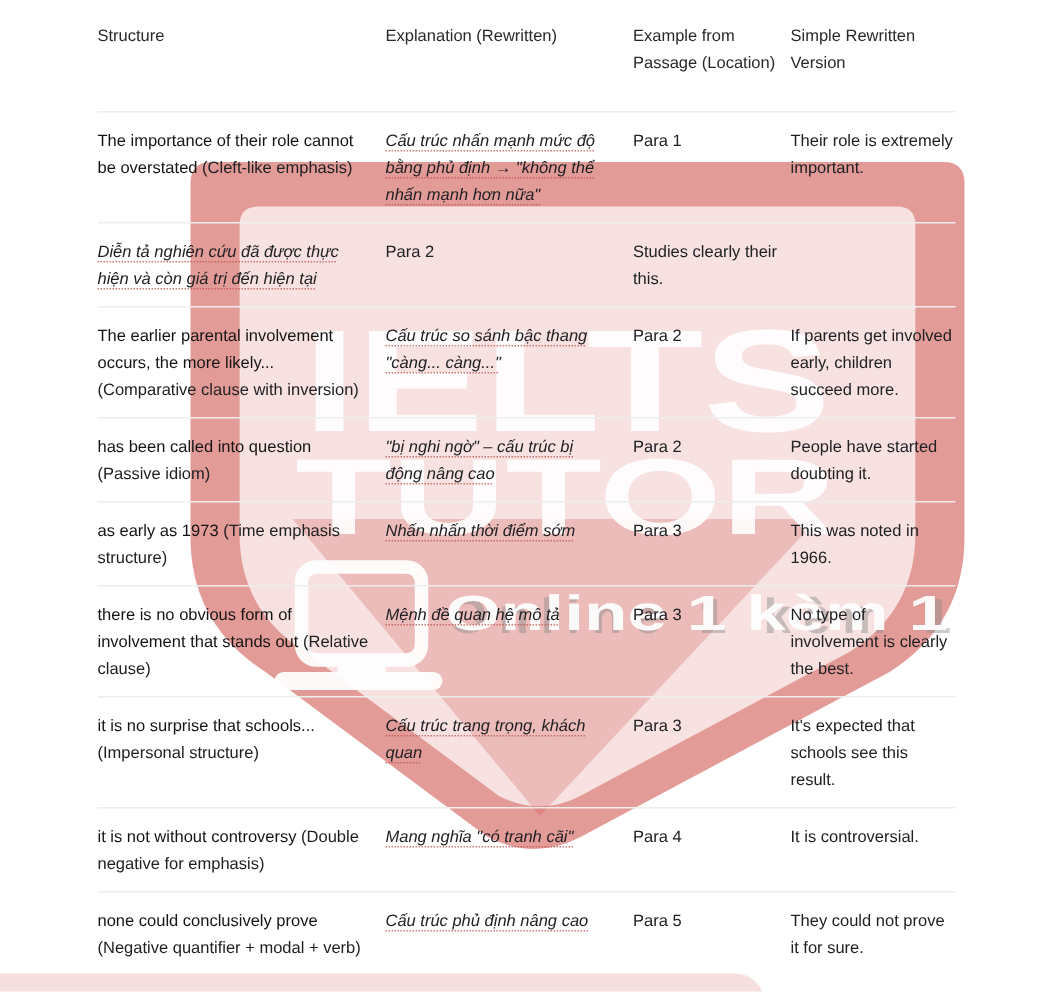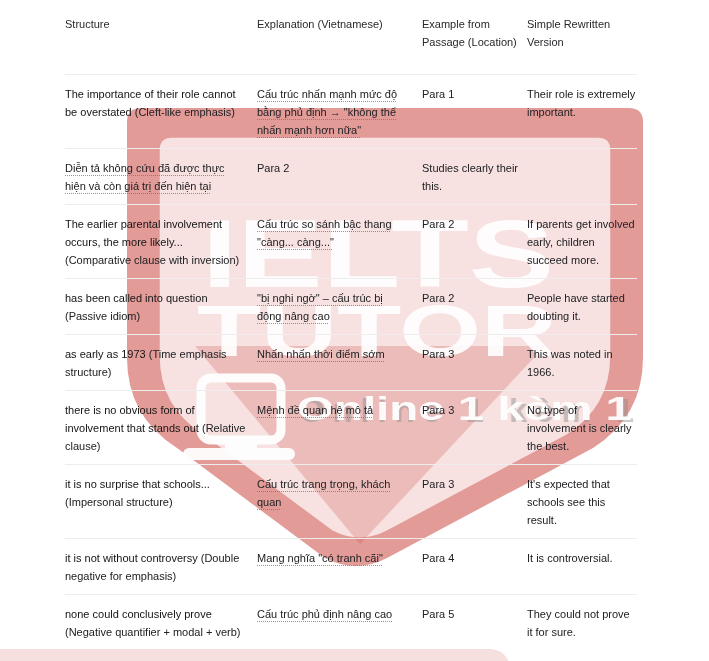--- a/index.html
+++ b/index.html
@@ -31,20 +31,21 @@
   .col-example{padding-right:10px;}
   .col-rewritten{padding-right:0;}
   .b{font-weight:normal;color:#141414;}
   .n{font-weight:normal;color:#202124;}
   .viet{
     text-decoration:underline;
     text-decoration-style:dotted;
     text-decoration-color:rgba(192,80,77,0.75);
     text-decoration-thickness:1px;
     text-underline-offset:3px;
+    font-style:italic;
   }
 </style>
 </head>
 <body>
 
 <div class="page">
 
   <div class="wm">
     <svg width="520" height="465" viewBox="0 0 520 465" xmlns="http://www.w3.org/2000/svg">
 
@@ -68,37 +69,37 @@
       <text x="174" y="316" textLength="335" lengthAdjust="spacingAndGhlyphs" font-family="Liberation Sans, sans-serif" font-size="33" font-weight="bold" fill="rgba(140,140,140,0.45)">Online 1 kèm 1</text>
       <text x="172" y="314" textLength="335" lengthAdjust="spacingAndGlyphs" font-family="Liberation Sans, sans-serif" font-size="33" font-weight="bold" fill="#ffffff" opacity="0.95">Online 1 kèm 1</text>
     </svg>
   </div>
 
   <div class="wm-strip"></div>
 
   <div class="tableWrap">
     <div class="thead">
       <div class="cell col-structure">Structure</div>
-      <div class="cell col-explanation">Explanation (Vietnamese)</div>
+      <div class="cell col-explanation">Explanation (Rewritten)</div>
       <div class="cell col-example">Example from Passage (Location)</div>
       <div class="cell col-rewritten">Simple Rewritten Version</div>
     </div>
     <div id="tbody">
   <div class="trow">
     <div class="cell col-structure">
       <span class="b">The importance of their role cannot be overstated</span>
       <span class="n">(Cleft-like emphasis)</span>
     </div>
     <div class="cell col-explanation viet">Cấu trúc nhấn mạnh mức độ bằng phủ định → "không thể nhấn mạnh hơn nữa"</div>
     <div class="cell col-example">Para 1</div>
     <div class="cell col-rewritten">Their role is extremely important.</div>
   </div>
 
   <div class="trow">
-    <div class="cell col-explanation viet">Diễn tả không cứu đã được thực hiện và còn giá trị đến hiện tại</div>
+    <div class="cell col-explanation viet">Diễn tả nghiên cứu đã được thực hiện và còn giá trị đến hiện tại</div>
     <div class="cell col-example">Para 2</div>
     <div class="cell col-rewritten">Studies clearly their this.</div>
   </div>
 
   <div class="trow">
     <div class="cell col-structure">
       <span class="b">The earlier parental involvement occurs, the more likely...</span>
       <span class="n">(Comparative clause with inversion)</span>
     </div>
     <div class="cell col-explanation viet">Cấu trúc so sánh bậc thang "càng... càng..."</div>

